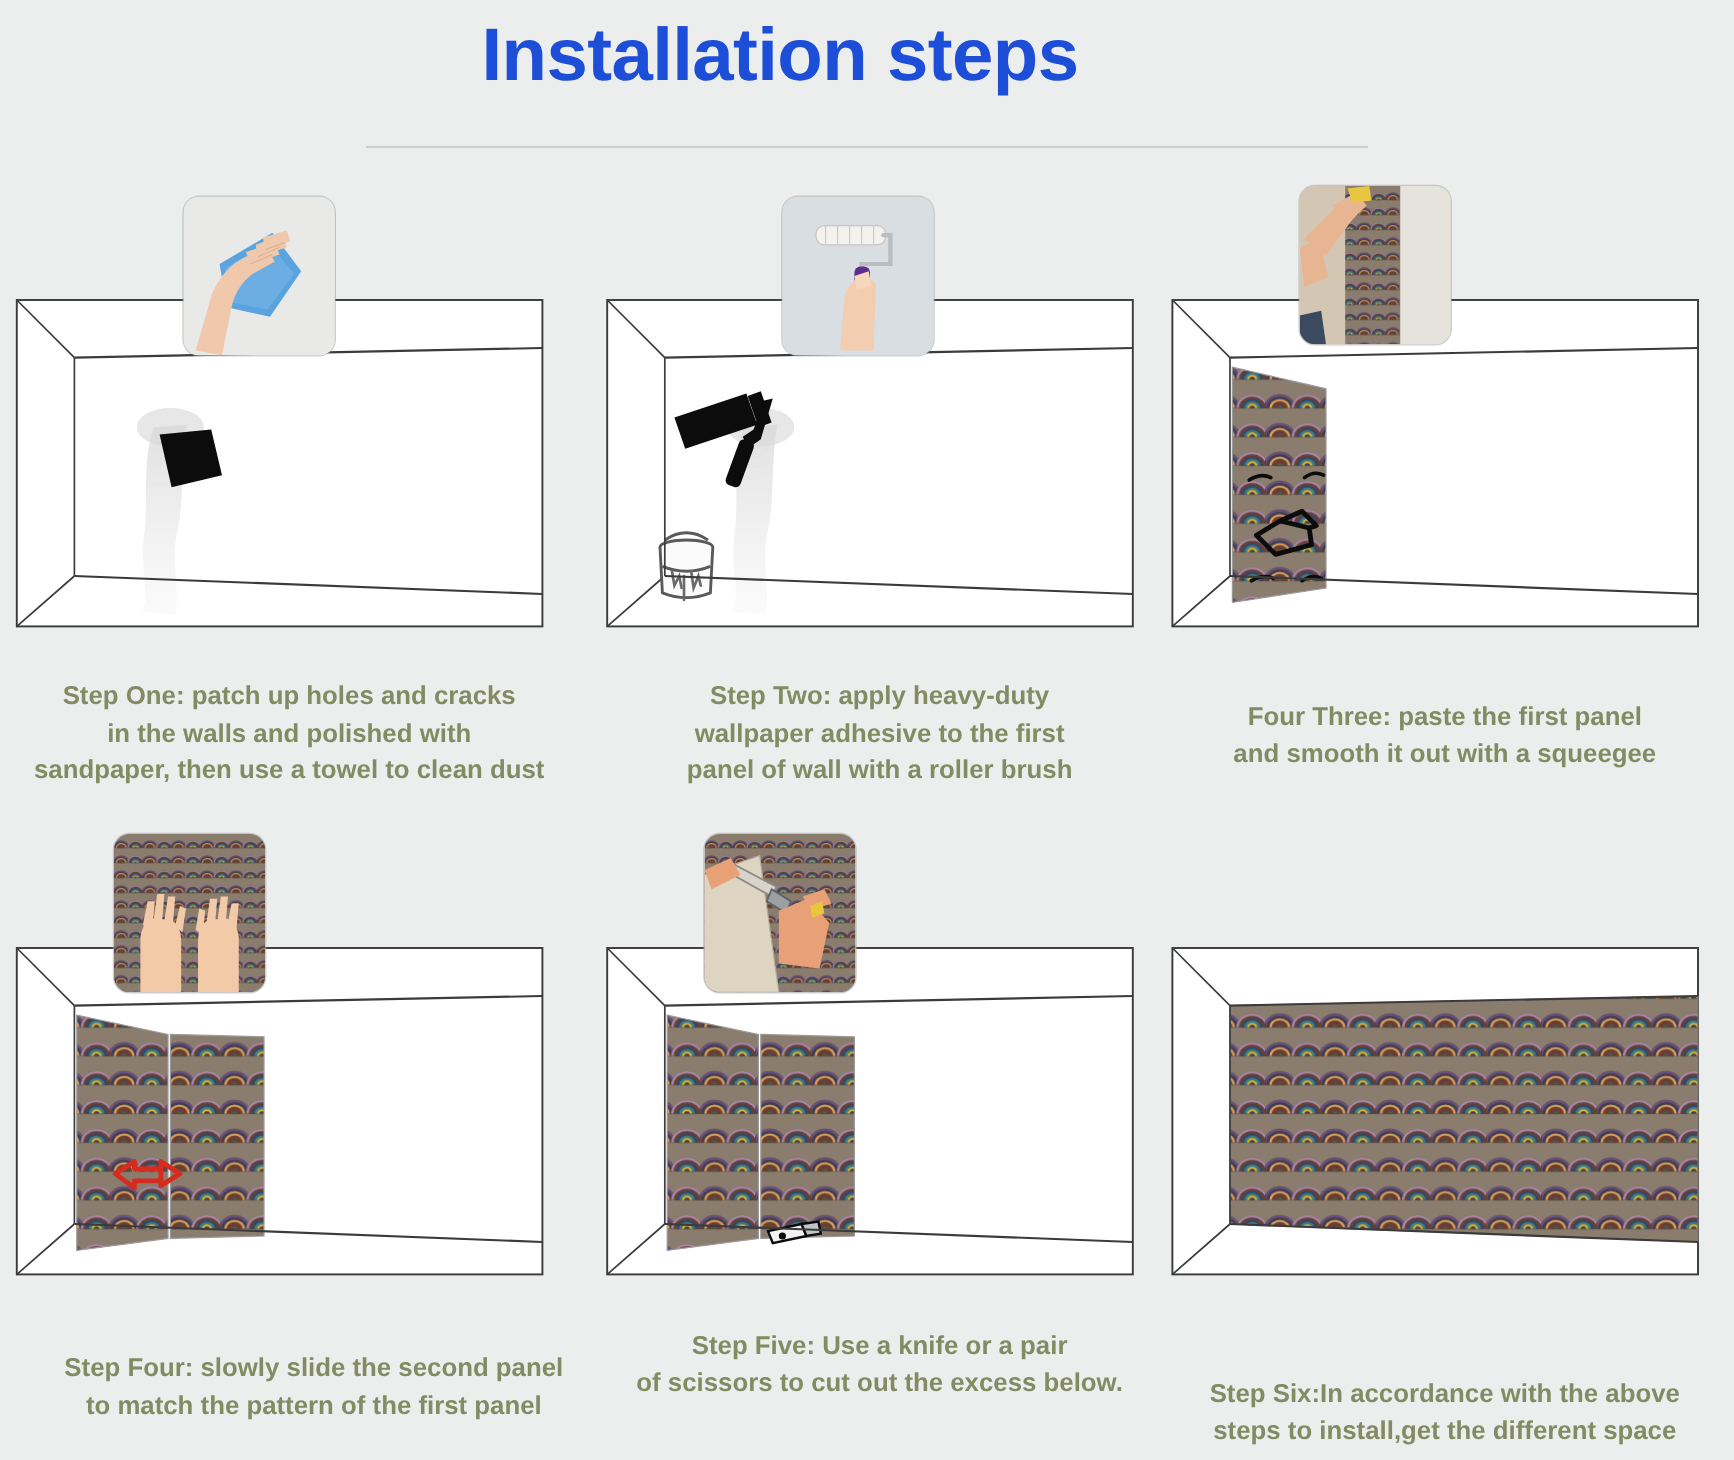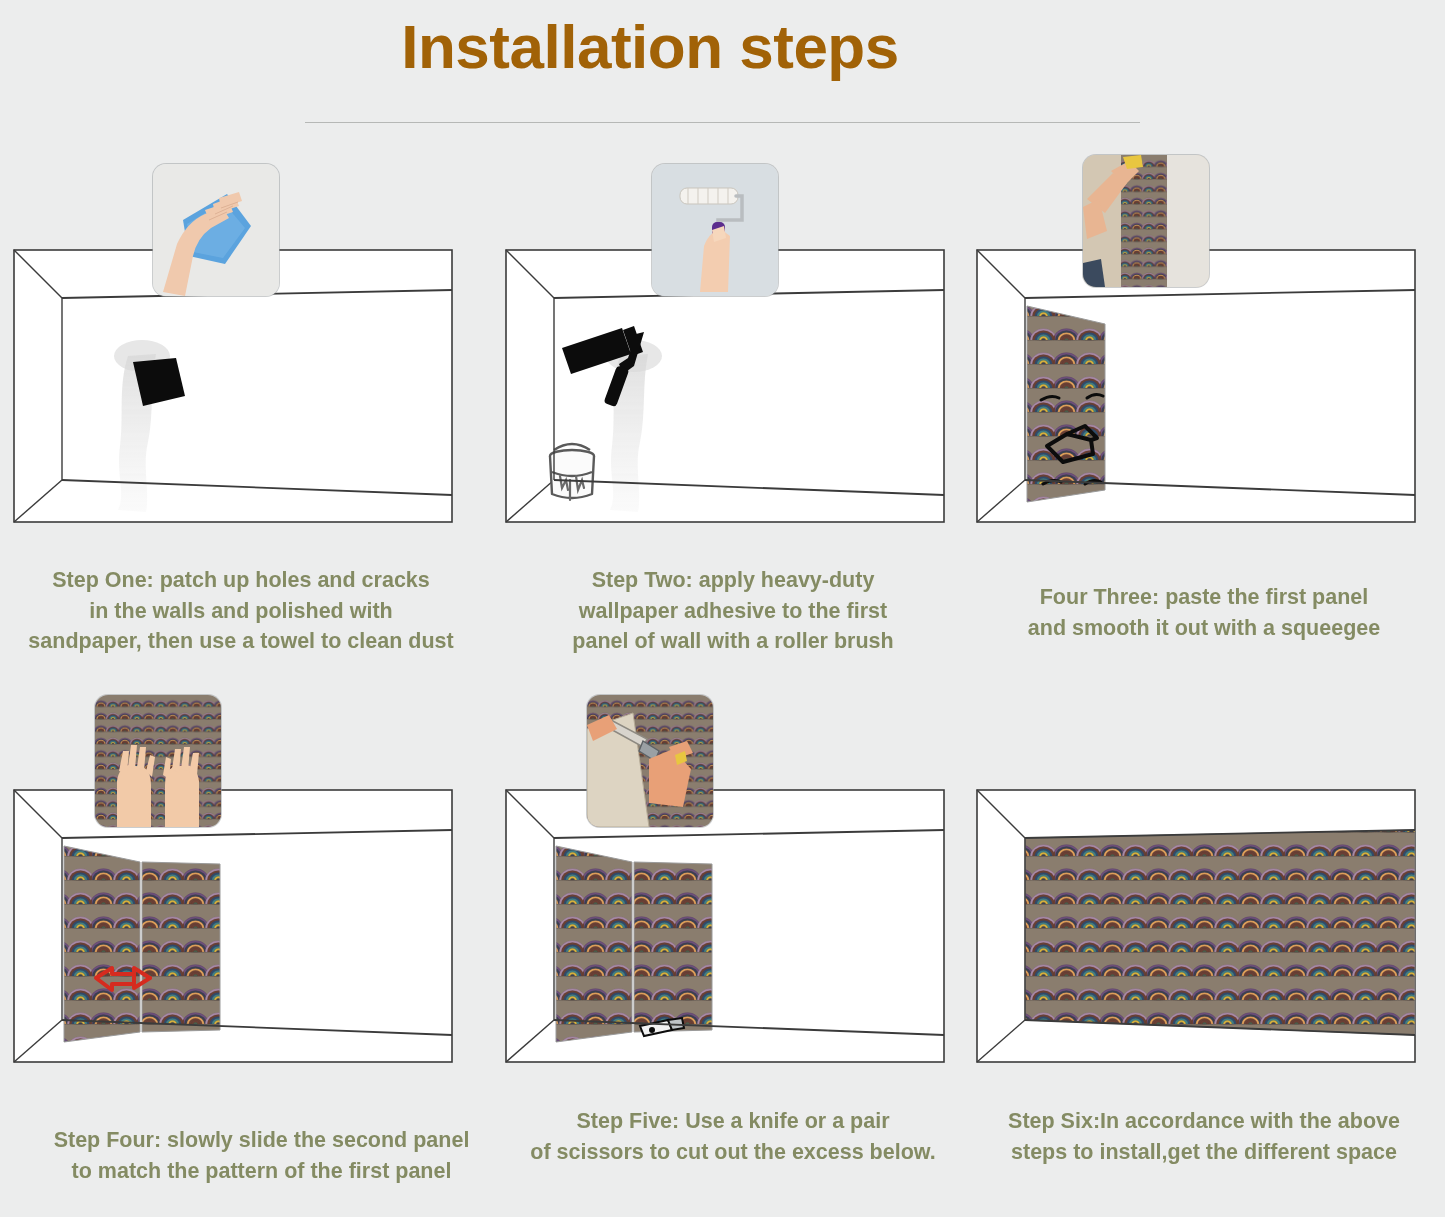--- a/index.html
+++ b/index.html
@@ -21,21 +21,21 @@
 
   
   .title {
     position: absolute;
     top: 8px;
     left: 0;
     width: 1300px;
     text-align: center;
     font-size: 62px;
     font-weight: bold;
-    color: #a16207;
+    color: #1d4ed8;
     letter-spacing: -0.5px;
     line-height: 1.25;
   }
 
   .title-rule {
     position: absolute;
     top: 122px;
     left: 305px;
     width: 835px;
     height: 1px;
@@ -849,18 +849,18 @@
     <line x1="14" y1="100" x2="62" y2="148" stroke="#3b3b3b" stroke-width="1.4"></line>
     <line x1="14" y1="372" x2="62" y2="330" stroke="#3b3b3b" stroke-width="1.4"></line>
     <path d="M 62 148 L 452 140 L 452 345 L 62 330 Z" fill="url(#seig5)" stroke="#7a7a7a" stroke-width="1"></path>
 
     <line x1="62" y1="148" x2="452" y2="140" stroke="#3b3b3b" stroke-width="1.8"></line>
     <line x1="62" y1="330" x2="452" y2="345" stroke="#3b3b3b" stroke-width="1.8"></line>
     <line x1="62" y1="148" x2="62" y2="330" stroke="#3b3b3b" stroke-width="1.4"></line>
   </svg>
         </div>
 
-      <div class="caption" id="cap-5" style="top: 416px;">Step Six:In accordance with the above
+      <div class="caption" id="cap-5" style="top: 456px;">Step Six:In accordance with the above
 steps to install,get the different space</div>
     </div>
 
   </div>
 </div>
 
 </body></html>

